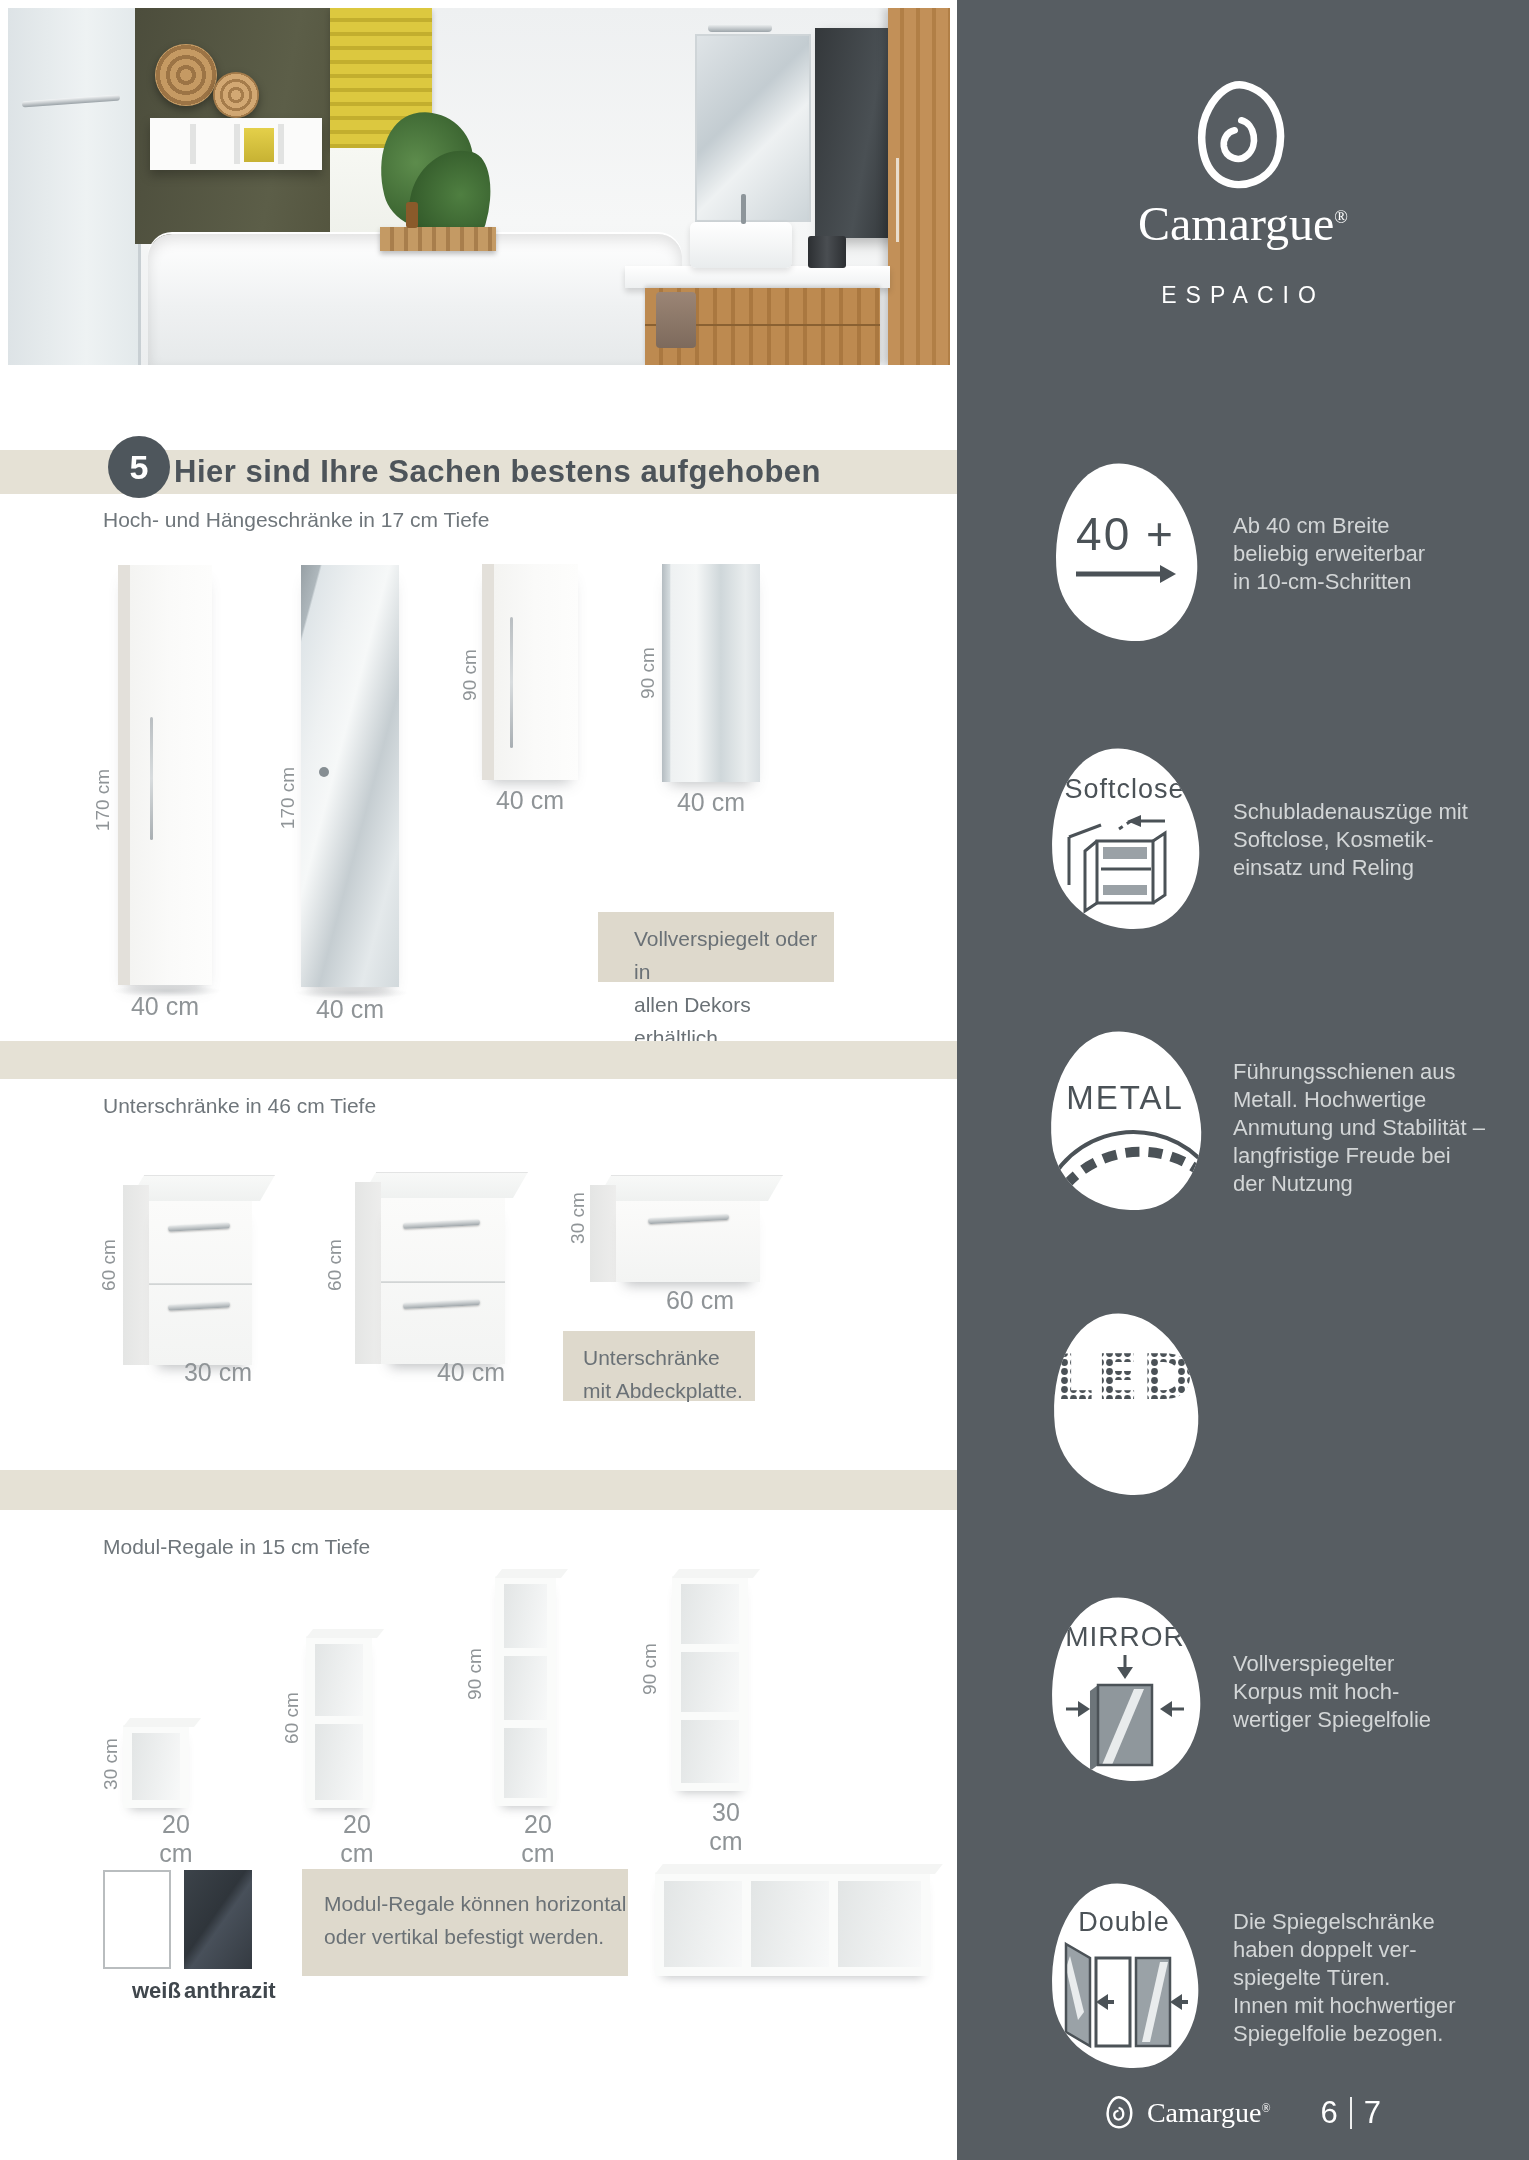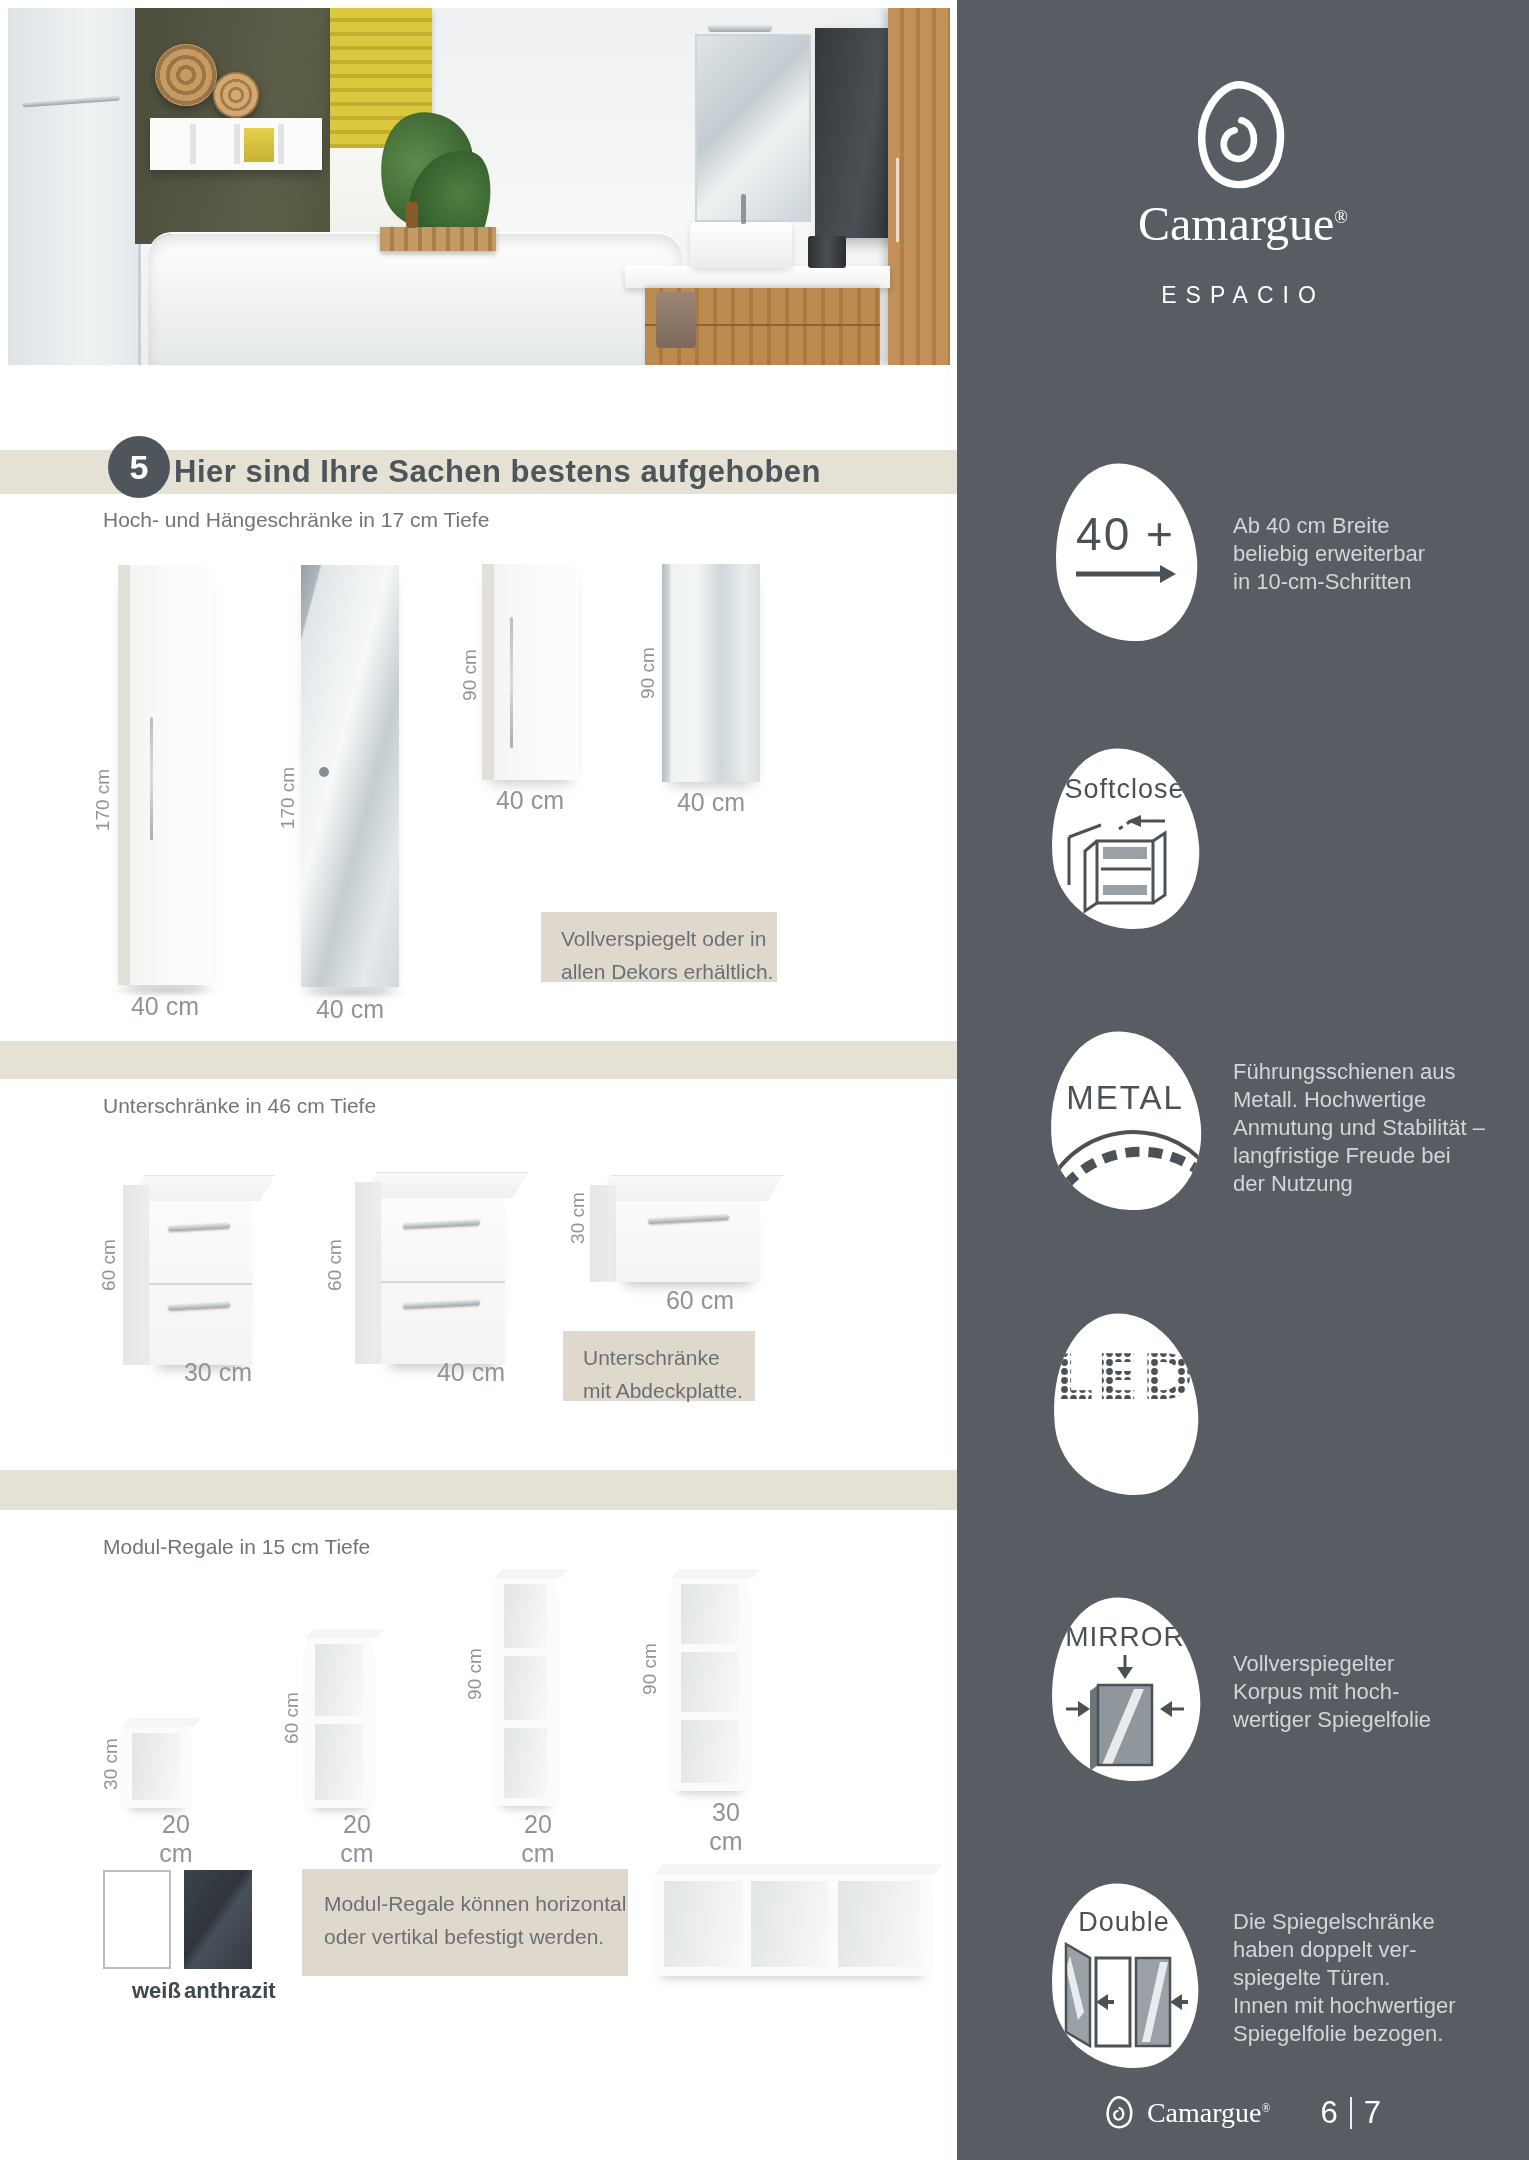--- a/index.html
+++ b/index.html
@@ -130,21 +130,21 @@
   <div class="cab cab-white" style="left:482px;top:564px;width:96px;height:216px;">
     <div class="handle" style="left:28px;top:53px;height:131px;"></div>
   </div>
   <div class="vlab" style="left:420px;top:664px;">90 cm</div>
   <div class="hlab" style="left:482px;top:786px;width:96px;">40 cm</div>
 
   <div class="cab cab-mirror2" style="left:662px;top:564px;width:98px;height:218px;"></div>
   <div class="vlab" style="left:598px;top:662px;">90 cm</div>
   <div class="hlab" style="left:662px;top:788px;width:98px;">40 cm</div>
 
-  <div class="note ml" style="left:541px;top:912px;width:236px;height:70px;padding:10px 0 0 20px;box-sizing:border-box;">Vollverspiegelt oder in
+  <div class="note ml" style="left:598px;top:912px;width:236px;height:70px;padding:10px 0 0 36px;box-sizing:border-box;">Vollverspiegelt oder in
 allen Dekors erhältlich.</div>
 
   <div class="band" style="top:1041px;height:38px;"></div>
   <div class="subt" style="left:103px;top:1094px;">Unterschränke in 46 cm Tiefe</div>
 
   <div class="ubox" style="left:123px;top:1175px;width:129px;height:190px;">
     <div class="utop"></div>
     <div class="uside"></div>
     <div class="ufront">
       <div class="dline" style="top:50%;"></div>
@@ -265,20 +265,23 @@
             <rect x="30" y="34" width="56" height="62"></rect>
             <path d="M30 34 L18 44 L18 104 L30 96"></path>
             <path d="M86 34 L98 26 L98 88 L86 96"></path>
             <rect x="36" y="40" width="44" height="12" fill="#9aa1a6" stroke="none"></rect>
             <line x1="34" y1="62" x2="84" y2="62"></line>
             <rect x="36" y="78" width="44" height="10" fill="#9aa1a6" stroke="none"></rect>
           </g>
         </svg>
       </div>
     </div>
+    <div class="bdesc" style="left:276px;top:798px;">Schubladenauszüge mit
+Softclose, Kosmetik-
+einsatz und Reling</div>
 
     <div class="blob" style="left:93px;top:1031px;width:150px;height:180px;">
       <div class="blob-in">
         <div style="margin-top:48px;font-size:33px;color:#4b5257;letter-spacing:2px;">METAL</div>
         <svg width="150" height="90" viewBox="0 0 150 90" style="margin-top:4px;">
           <path d="M-10 90 A95 95 0 0 1 150 38" fill="none" stroke="#4b5257" stroke-width="4"></path>
           <path d="M-6 104 A100 100 0 0 1 152 52" fill="none" stroke="#4b5257" stroke-width="10" stroke-dasharray="14 9"></path>
         </svg>
       </div>
     </div>

